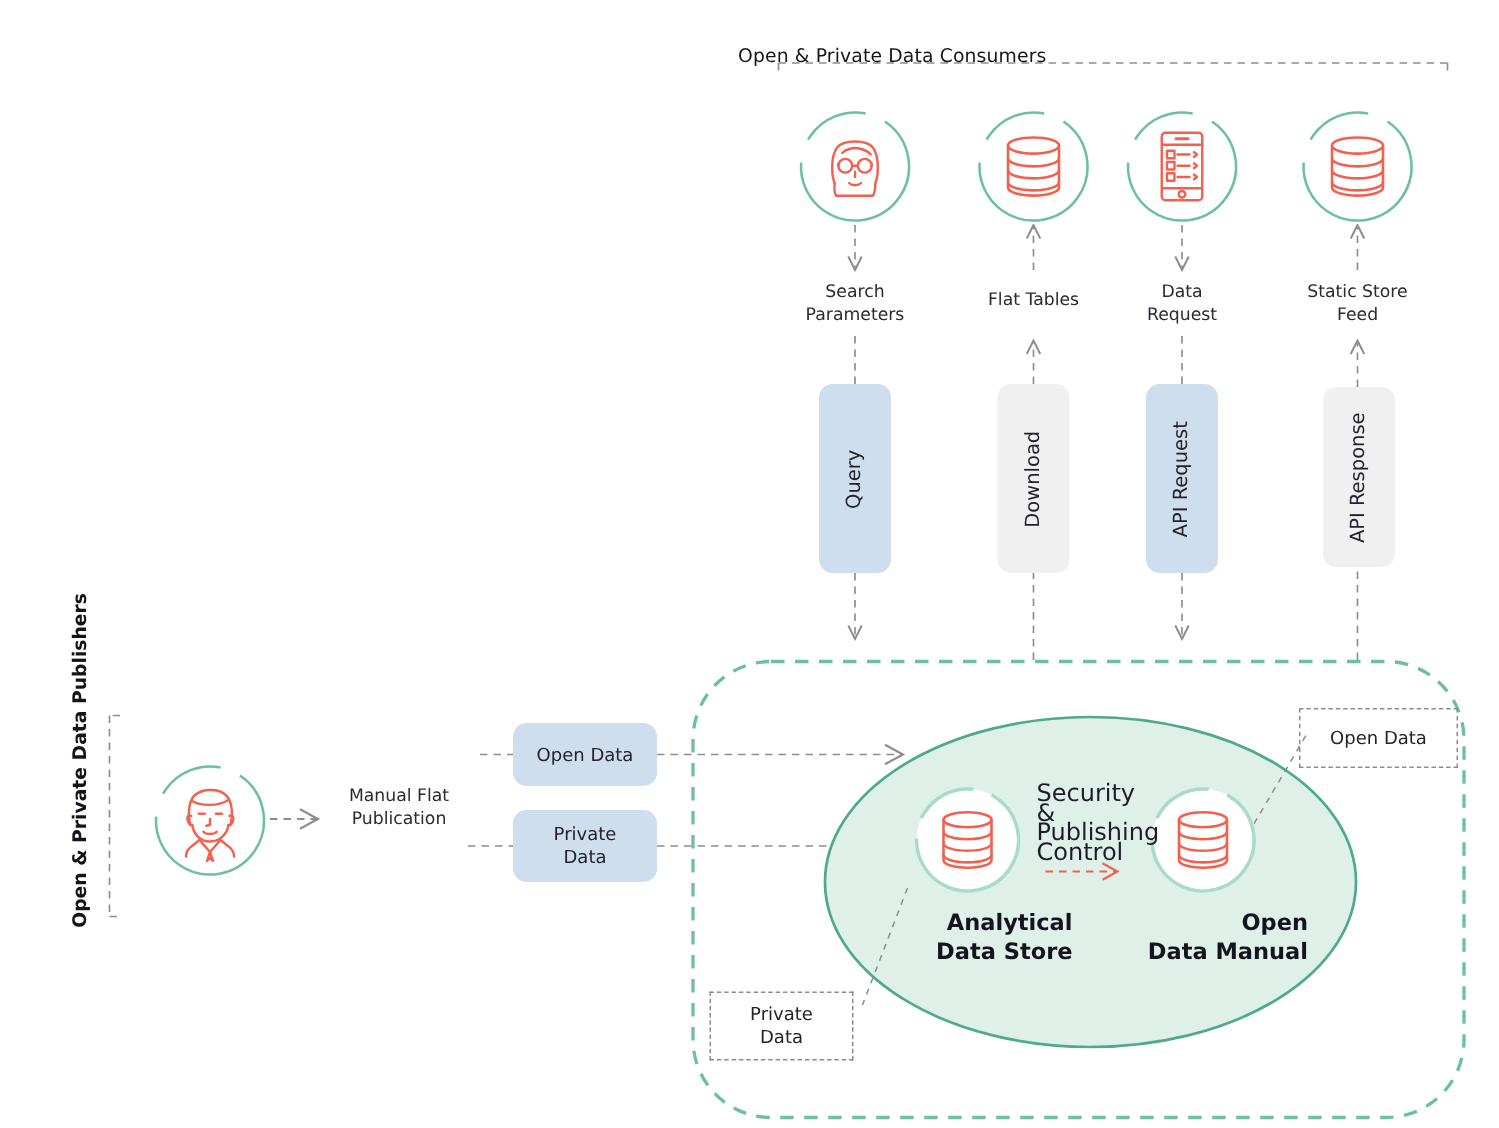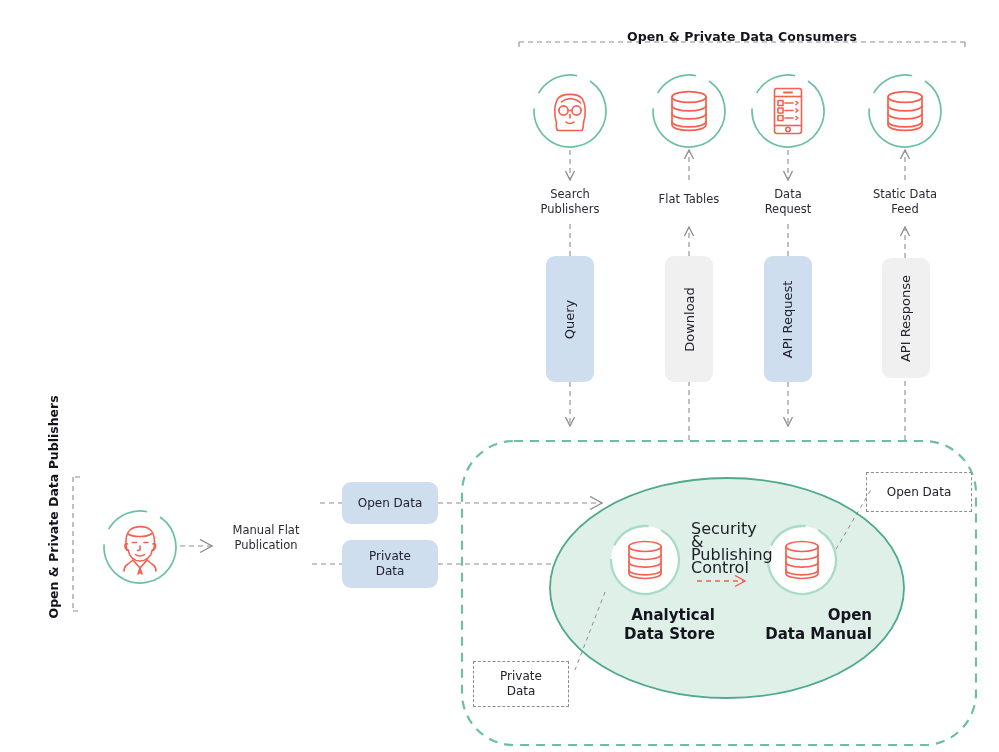--- a/index.html
+++ b/index.html
@@ -9,22 +9,22 @@
     color:#1a1a2e;overflow:hidden;position:relative;
   }
   #stage{position:absolute;left:0;top:0;width:999px;height:752px;}
   .svg-layer{position:absolute;left:0;top:0;width:999px;height:752px;pointer-events:none;}
 
   
   .node{position:absolute;box-sizing:border-box;}
 
   
   .group-title{
-    font-size:12.5px;font-weight:bold;letter-spacing:.1px;
-    text-align:center;white-space:nowrap;color:#14141e;
+    font-size:12.5px;font-weight:normal;letter-spacing:.1px;
+    text-align:left;white-space:nowrap;color:#14141e;
   }
   .side-title{
     font-size:12.5px;font-weight:bold;line-height:15px;
     text-align:center;color:#14141e;white-space:nowrap;
     transform:rotate(-90deg);transform-origin:center center;
   }
 
   
   .icon-circle{width:78px;height:78px;}
   .icon-circle svg{display:block;width:78px;height:78px;overflow:visible;}
@@ -143,21 +143,21 @@
         <circle cx="45.5" cy="38.5" r="4.6"></circle>
         <path d="M37.1,38.5 L40.9,38.5"></path>
         <path d="M27.9,37.2 L28,38.4"></path>
         <path d="M50.1,37.2 L50,38.4"></path>
         <path d="M39,42.5 L39,46"></path>
         <path d="M35,50 C37,52 41,52 43,50"></path>
       </g>
     </svg>
   </div>
   <div class="node caption" style="left:520px;top:187px;width:100px;">Search
-Publishers</div>
+Parameters</div>
   <div class="node vbox blue" style="left:546px;top:256px;width:48px;height:126px;">
     <span>Query</span>
   </div>
 
   <div class="node icon-circle" style="left:650px;top:72px;">
     <svg viewBox="0 0 78 78">
       <circle cx="39" cy="39" r="36" fill="none" stroke="#6cbfa4" stroke-width="1.7" stroke-dasharray="150 16 45 14" transform="rotate(-55 39 39)"></circle>
       <g fill="none" stroke="#f4604f" stroke-width="1.7" stroke-linecap="round" stroke-linejoin="round">
         <ellipse cx="39" cy="25" rx="17" ry="5.4"></ellipse>
         <path d="M22,25 L22,53 C22,56 29.6,58.4 39,58.4 C48.4,58.4 56,56 56,53 L56,25"></path>
@@ -204,21 +204,21 @@
       <circle cx="39" cy="39" r="36" fill="none" stroke="#6cbfa4" stroke-width="1.7" stroke-dasharray="150 16 45 14" transform="rotate(-55 39 39)"></circle>
       <g fill="none" stroke="#f4604f" stroke-width="1.7" stroke-linecap="round" stroke-linejoin="round">
         <ellipse cx="39" cy="25" rx="17" ry="5.4"></ellipse>
         <path d="M22,25 L22,53 C22,56 29.6,58.4 39,58.4 C48.4,58.4 56,56 56,53 L56,25"></path>
         <path d="M22,33.5 C22,36.5 29.6,38.9 39,38.9 C48.4,38.9 56,36.5 56,33.5"></path>
         <path d="M22,41.5 C22,44.5 29.6,46.9 39,46.9 C48.4,46.9 56,44.5 56,41.5"></path>
         <path d="M22,49.5 C22,52.5 29.6,54.9 39,54.9 C48.4,54.9 56,52.5 56,49.5"></path>
       </g>
     </svg>
   </div>
-  <div class="node caption" style="left:855px;top:187px;width:100px;">Static Data
+  <div class="node caption" style="left:855px;top:187px;width:100px;">Static Store
 Feed</div>
   <div class="node vbox grey" style="left:882px;top:258px;width:48px;height:120px;">
     <span>API Response</span>
   </div>
 
   <div class="node side-title" style="left:-22px;top:536px;width:150px;">Open &amp; Private Data
 Publishers</div>
 
   <div class="node icon-circle" style="left:101px;top:508px;">
     <svg viewBox="0 0 78 78">

